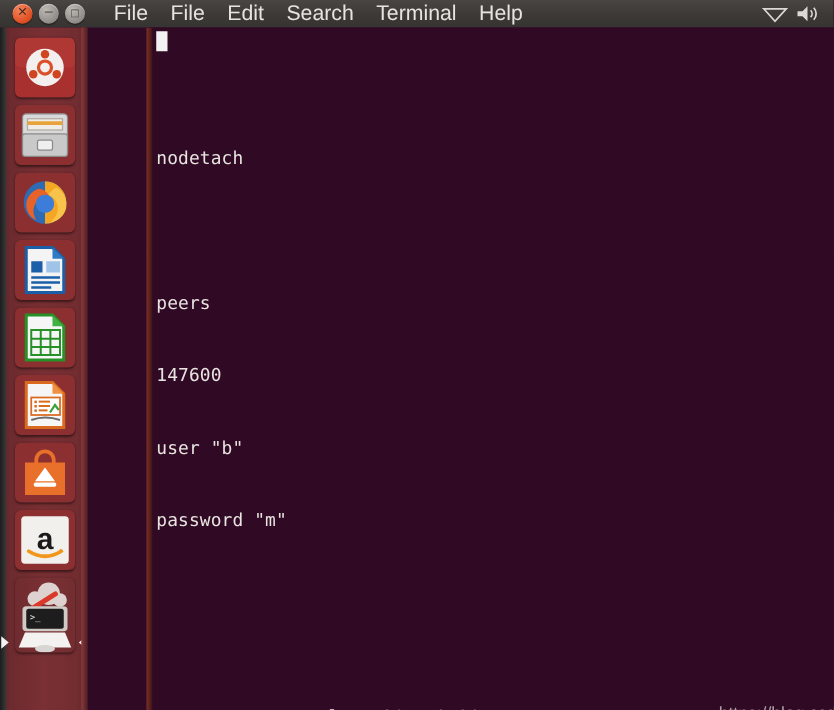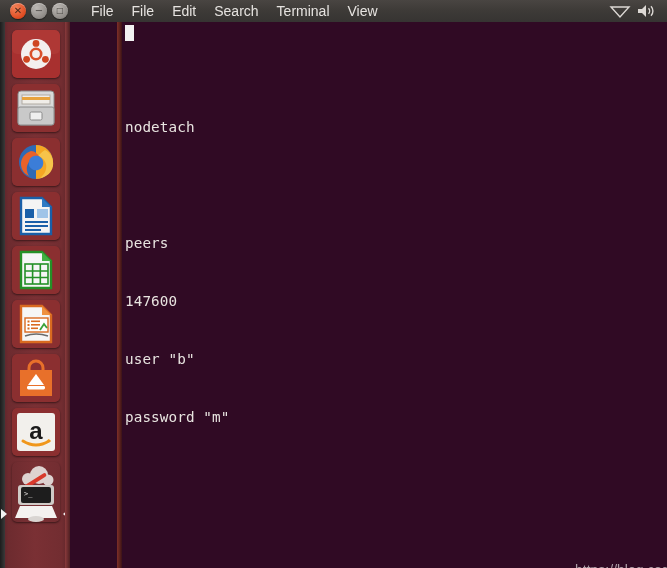--- a/index.html
+++ b/index.html
@@ -24,21 +24,21 @@
   .wbtn.close{background:radial-gradient(circle at 35% 30%,#f4845a,#df4b21 70%,#b33a12);}
   .wbtn.min{background:radial-gradient(circle at 35% 30%,#bdb9b5,#8f8b87 70%,#6f6b68);}
   .wbtn.max{background:radial-gradient(circle at 35% 30%,#bdb9b5,#8f8b87 70%,#6f6b68);}
   .wbtn span{position:absolute;left:0;top:0;right:0;bottom:0;display:flex;align-items:center;justify-content:center;
              font-size:10px;line-height:1;color:#4a2a1c;font-family:"DejaVu Sans",sans-serif;}
   .wbtn.min span, .wbtn.max span{color:#4b4845;}
   .wbtn.max span{font-size:8px;}
 
   .menus{display:flex;align-items:center;margin-left:14px;}
   .menus .mi{
-    color:#e6e3e0;font-size:14px;padding:2px 9px;cursor:default;line-height:16px;text-align:right;
+    color:#e6e3e0;font-size:17px;padding:2px 9px;cursor:default;line-height:16px;text-align:right;
   }
   .tray{margin-left:auto;display:flex;align-items:center;gap:2px;padding-right:8px;}
   .tray svg{display:block;}
 
   
   #launcher{
     position:absolute;left:0;top:22px;width:70px;height:546px;
     background:linear-gradient(to right,#53222a 0%,#6d2b2f 12%,#7a3034 50%,#722d31 88%,#5a2429 100%);
   }
   #launcher:before{
@@ -123,21 +123,21 @@
         <span>□</span>
       </div>
     </div>
 
     <div class="menus">
       <div class="mi">File</div>
       <div class="mi">File</div>
       <div class="mi">Edit</div>
       <div class="mi">Search</div>
       <div class="mi">Terminal</div>
-      <div class="mi">View</div>
+      <div class="mi">Help</div>
     </div>
 
     <div class="tray">
       <span>
         <svg width="26" height="18" viewBox="0 0 26 18">
           <path d="M4 5 L22 5 L13 15 Z" fill="none" stroke="#dcd8d4" stroke-width="1.4"></path>
         </svg>
       </span>
       <span>
         <svg width="24" height="18" viewBox="0 0 24 18">

